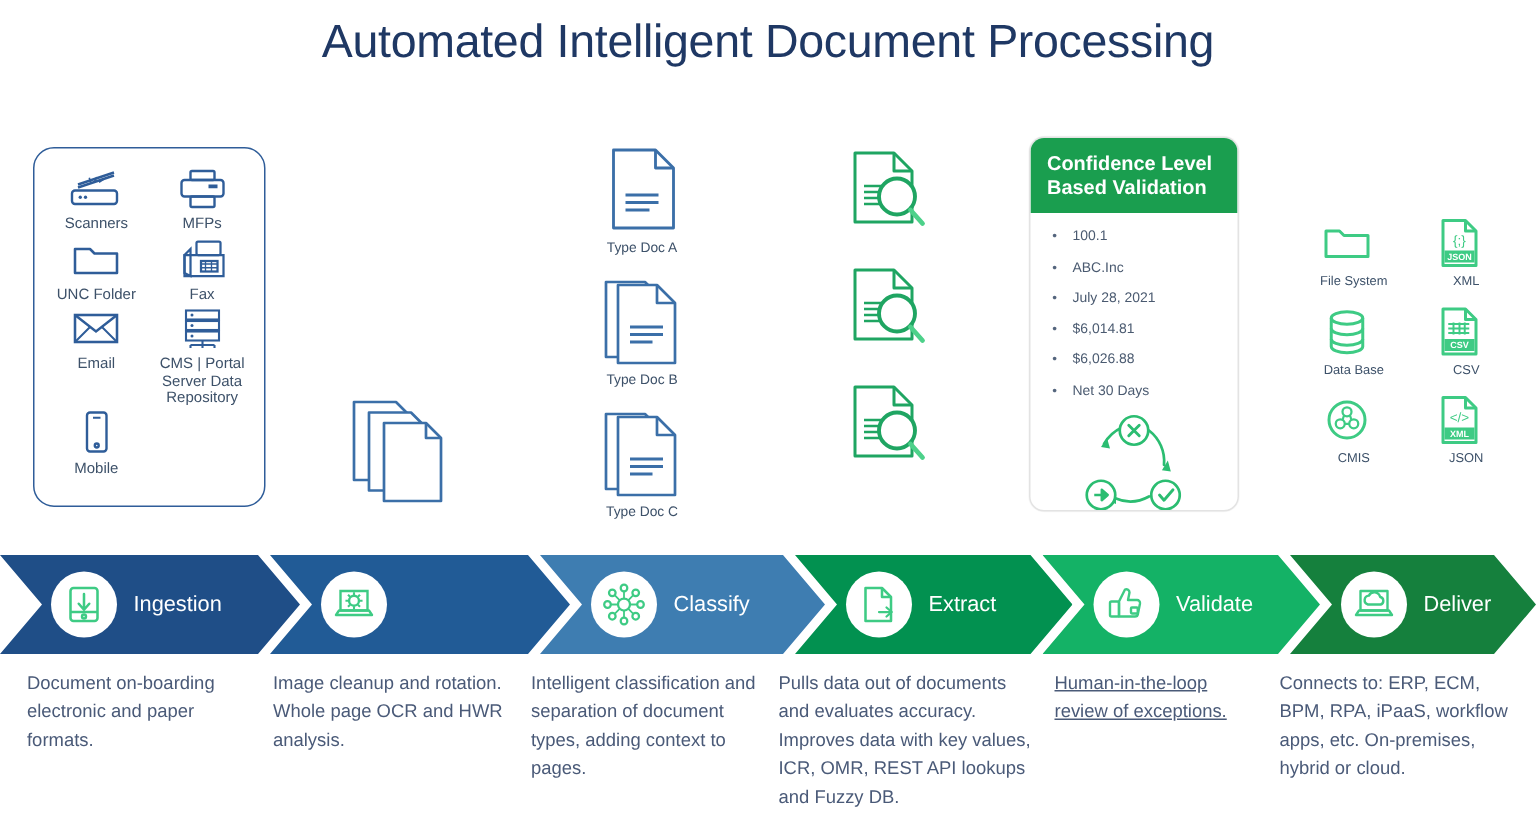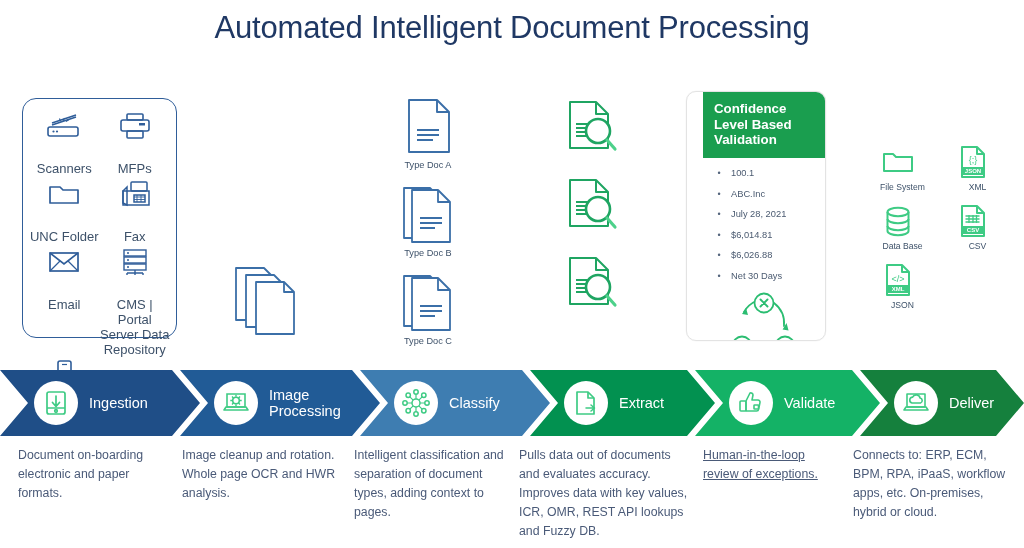--- a/index.html
+++ b/index.html
@@ -35,22 +35,22 @@
     position: absolute; inset: 0;
     padding: 12px 6px 6px 6px;
     display: grid; grid-template-columns: 1fr 1fr;
     grid-auto-rows: min-content;
     row-gap: 2px;
   }
   .src-cell { display: flex; flex-direction: column; align-items: center; }
   .src-cell.full { grid-column: 1 / 2; }
   .src-ico { height: 30px; display: flex; align-items: center; justify-content: center; }
   .src-lbl {
-    font-size: 13px; color: #3d5169; text-align: center;
-    line-height: 1.15; margin-top: 21px; max-width: 72px;
+    font-size: 10px; color: #3d5169; text-align: center;
+    line-height: 1.15; margin-top: 3px; max-width: 72px;
   }
 
   
   .stack-group { position: absolute; left: 228px; top: 172px; }
 
   
   .doctypes { position: absolute; left: 380px; top: 8px; width: 96px; }
   .doctype { display: flex; flex-direction: column; align-items: center; margin-bottom: 14px; }
   .doctype .dt-lbl { font-size: 9.2px; color: #3d5169; margin-top: 4px; }
 
@@ -59,21 +59,20 @@
   .extract-item { display: flex; justify-content: center; margin-bottom: 18px; }
 
   
   .valid-card {
     position: absolute; left: 686px; top: 3px;
     width: 140px; height: 250px;
     border-radius: 10px; overflow: hidden;
     border: 1.4px solid #e3e3e3;
     background: #fff;
     box-shadow: 0 0 0 0.5px rgba(0,0,0,0.03);
-    padding-left: 16px;
   }
   .valid-head {
     background: #1a9e4f; color: #ffffff;
     padding: 9px 10px 10px 11px;
     font-size: 13.3px; font-weight: bold; line-height: 1.18;
   }
   .valid-body { padding: 9px 4px 2px 4px; }
   .vrow { display: flex; align-items: flex-start; margin-bottom: 8.5px; }
   .vbullet { width: 24px; text-align: center; color: #54657d; font-size: 9px; line-height: 12px; }
   .vtext { font-size: 9.3px; color: #4a5a70; line-height: 12px; }
@@ -434,20 +433,34 @@
               <g stroke="#3ecb84" stroke-width="1.3">
                 <path d="M7.5 12 h14 M7.5 15 h14 M7.5 18 h14 M11 11 v8 M15 11 v8 M18.5 11 v8"></path>
               </g>
               <rect x="5" y="22" width="20" height="8" fill="#3ecb84"></rect>
               <text x="15" y="28.3" font-family="'Liberation Sans', sans-serif" font-size="6" font-weight="bold" fill="#ffffff" text-anchor="middle">CSV</text>
             </svg>
           </div>
           <div class="out-lbl">CSV</div>
         </div>
 
+        <div class="out-cell">
+          <div class="out-ico">
+            <svg width="30" height="30" viewBox="0 0 30 30">
+              <circle cx="15" cy="15" r="12" fill="none" stroke="#3ecb84" stroke-width="2"></circle>
+              <g fill="none" stroke="#3ecb84" stroke-width="1.5">
+                <circle cx="15" cy="9.5" r="3"></circle>
+                <circle cx="10.5" cy="17.5" r="3"></circle>
+                <circle cx="19.5" cy="17.5" r="3"></circle>
+                <path d="M13 12 l-1 3 M17 12 l1 3 M13.5 17.5 h3"></path>
+              </g>
+            </svg>
+          </div>
+          <div class="out-lbl">CMIS</div>
+        </div>
 
         <div class="out-cell">
           <div class="out-ico">
             <svg width="30" height="34" viewBox="0 0 30 34">
               <g fill="none" stroke="#3ecb84" stroke-width="2" stroke-linejoin="round">
                 <path d="M4 2 h15 l7 7 v23 h-22 z"></path>
                 <path d="M19 2 v7 h7"></path>
               </g>
               <text x="15" y="18.5" font-family="'Liberation Sans', sans-serif" font-size="9" fill="#3ecb84" text-anchor="middle">&lt;/&gt;</text>
               <rect x="5" y="22" width="20" height="8" fill="#3ecb84"></rect>
@@ -493,21 +506,20 @@
                 <path d="M6 4 h18 v13 h-18 z"></path>
                 <path d="M3 20 h24 l-2 -3 h-20 z" stroke-linejoin="round"></path>
                 <circle cx="15" cy="10.5" r="3.3"></circle>
                 <path d="M15 4.8 v2 M15 14.2 v2 M9.3 10.5 h2 M18.7 10.5 h2
                          M11 6.5 l1.4 1.4 M17.6 13.1 l1.4 1.4
                          M19 6.5 l-1.4 1.4 M12.4 13.1 l-1.4 1.4" stroke-width="1.4"></path>
               </g>
             </svg>
           </span>
         </div>
-        <div class="chev-label">Image Processing</div>
       </div>
     </div>
 
     <div class="chev" style="left:360px; width:190px; background:#3e7db1;
                 clip-path: polygon(0 0, 162px 0, 190px 50%, 162px 100%, 0 100%, 28px 50%);">
       <div class="chev-inner">
         <div class="chev-circle">
           <span>
             <svg width="30" height="30" viewBox="0 0 30 30">
               <g fill="none" stroke="#3ecb84" stroke-width="1.5">

